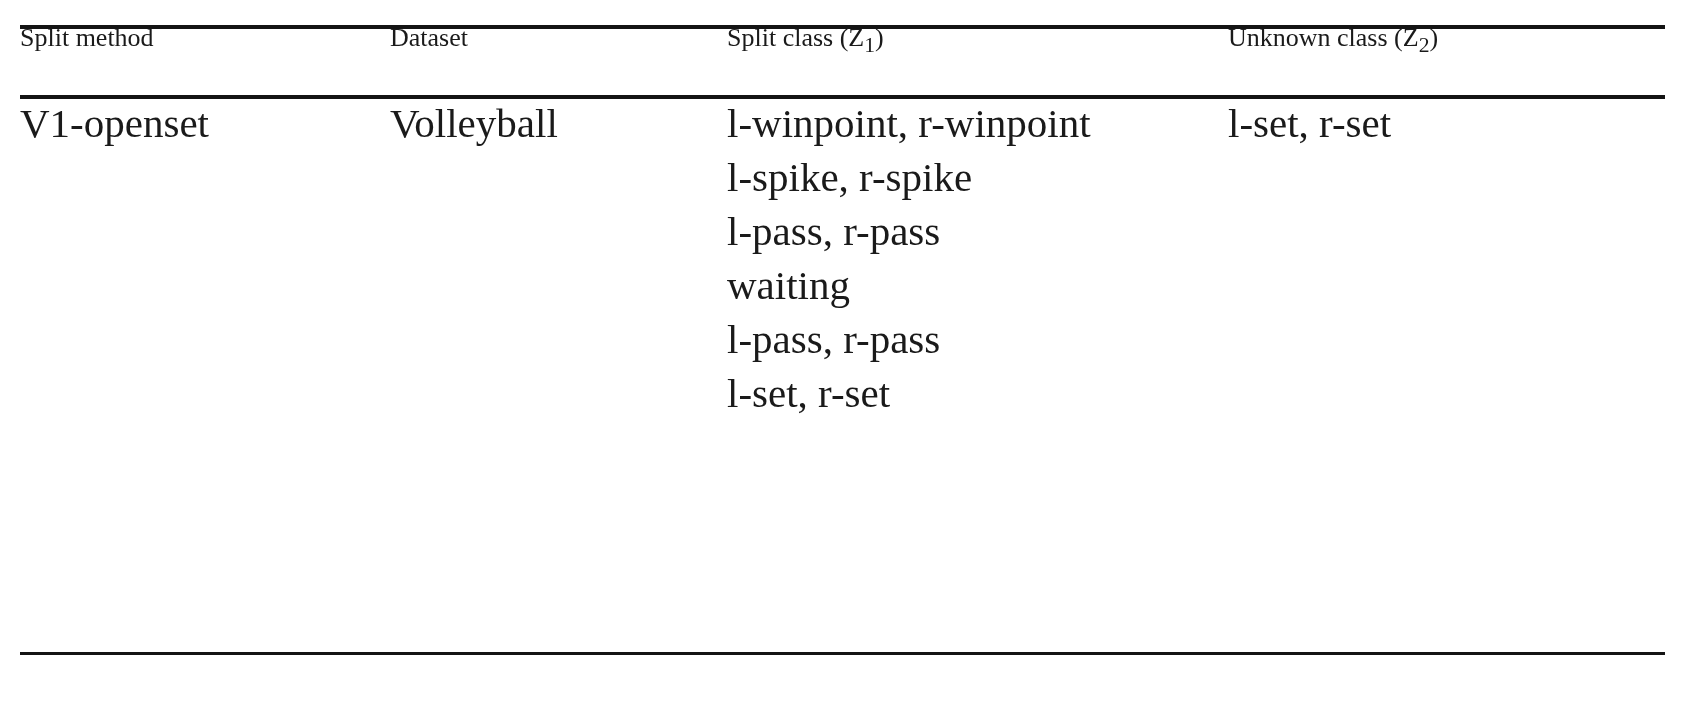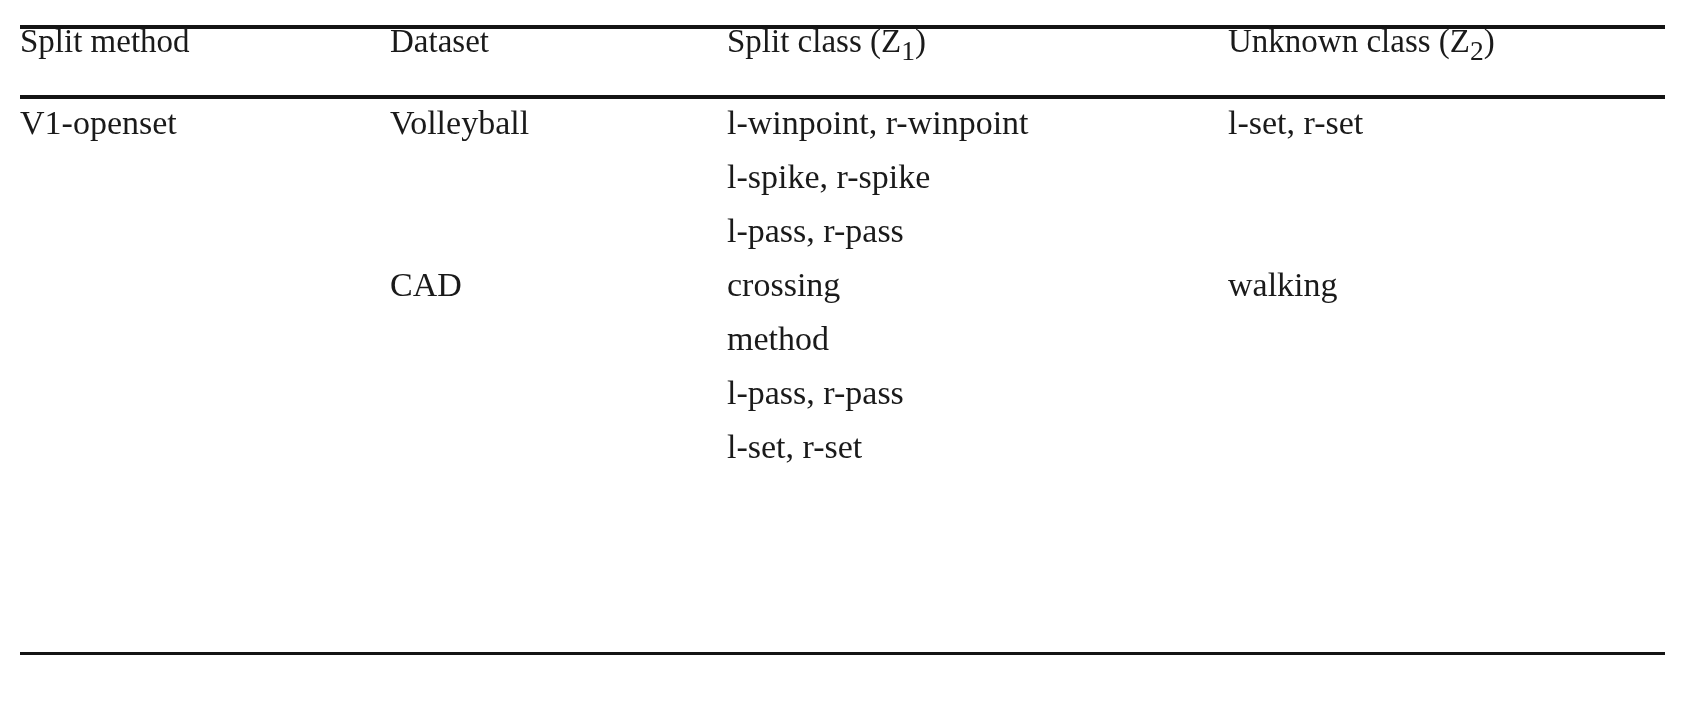--- a/index.html
+++ b/index.html
@@ -55,29 +55,29 @@
     position: absolute;
     left: 20px;
     width: 1645px;
     background: #141414;
   }
   .rule-top    { top: 25px;  height: 4px; }
   .rule-mid    { top: 95px;  height: 4px; }
   .rule-bottom { top: 652px; height: 3px; }
 
   .head-row th {
-    font-size: 33px;
+    font-size: 26px;
     line-height: 1;
     height: 54px;
     padding-top: 20px;
     box-sizing: border-box;
   }
 
   .body-row td {
-    font-size: 34px;
+    font-size: 41px;
     line-height: 54px;
     height: 54px;
   }
 
   .body-row.first-body td {
     padding-top: 17px;
   }
 
   .math-var {
     font-family: "Liberation Serif", "DejaVu Serif", serif;
@@ -133,28 +133,22 @@
         <td></td>
       </tr>
       <tr class="body-row">
         <td></td>
         <td></td>
         <td>l-pass, r-pass</td>
         <td></td>
       </tr>
       <tr class="body-row">
         <td></td>
-        <td>CAD</td>
-        <td>crossing</td>
-        <td>walking</td>
-      </tr>
-      <tr class="body-row">
         <td></td>
-        <td></td>
-        <td>method</td>
+        <td>waiting</td>
         <td></td>
       </tr>
       <tr class="body-row">
         <td></td>
         <td></td>
         <td>l-pass, r-pass</td>
         <td></td>
       </tr>
       <tr class="body-row">
         <td></td>

